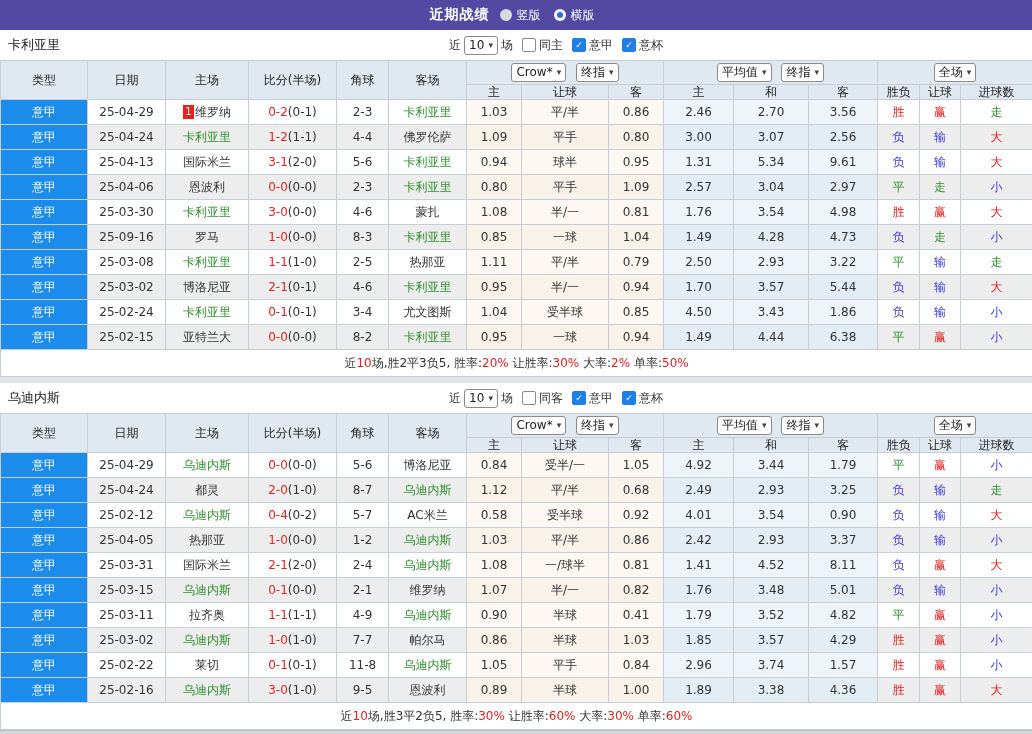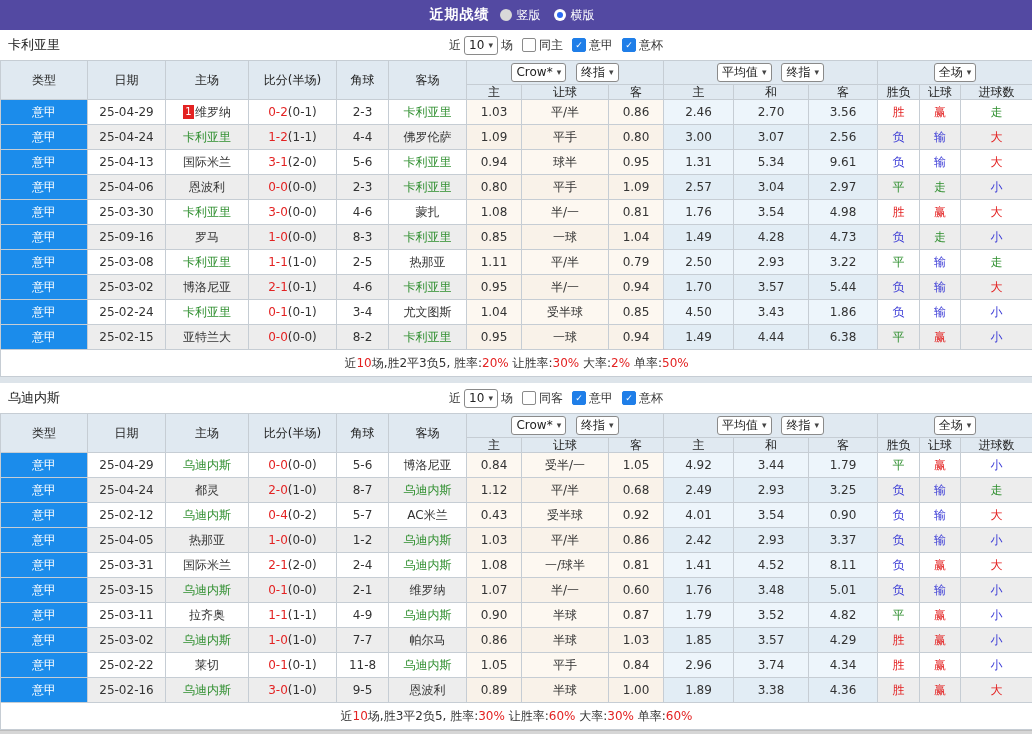--- a/index.html
+++ b/index.html
@@ -450,21 +450,21 @@
             <td><span style="color: rgb(58, 58, 214);">输</span></td>
             <td><span style="color: rgb(47, 143, 47);">走</span></td>
           </tr>
           <tr class="odd">
             <td class="league">意甲</td>
             <td>25-02-12</td>
             <td><span class="self">乌迪内斯</span></td>
             <td><span class="s-main">0-4</span><span class="s-half">(0-2)</span></td>
             <td>5-7</td>
             <td><span>AC米兰</span></td>
-            <td class="cream">0.43</td>
+            <td class="cream">0.58</td>
             <td class="cream">受半球</td>
             <td class="cream">0.92</td>
             <td class="blue">4.01</td>
             <td class="blue">3.54</td>
             <td class="blue">0.90</td>
             <td><span style="color: rgb(58, 58, 214);">负</span></td>
             <td><span style="color: rgb(58, 58, 214);">输</span></td>
             <td><span style="color: rgb(227, 34, 34);">大</span></td>
           </tr>
           <tr class="even">
@@ -503,38 +503,38 @@
           </tr>
           <tr class="even">
             <td class="league">意甲</td>
             <td>25-03-15</td>
             <td><span class="self">乌迪内斯</span></td>
             <td><span class="s-main">0-1</span><span class="s-half">(0-0)</span></td>
             <td>2-1</td>
             <td><span>维罗纳</span></td>
             <td class="cream">1.07</td>
             <td class="cream">半/一</td>
-            <td class="cream">0.60</td>
+            <td class="cream">0.82</td>
             <td class="blue">1.76</td>
             <td class="blue">3.48</td>
             <td class="blue">5.01</td>
             <td><span style="color: rgb(58, 58, 214);">负</span></td>
             <td><span style="color: rgb(58, 58, 214);">输</span></td>
             <td><span style="color: rgb(58, 58, 214);">小</span></td>
           </tr>
           <tr class="odd">
             <td class="league">意甲</td>
             <td>25-03-11</td>
             <td><span>拉齐奥</span></td>
             <td><span class="s-main">1-1</span><span class="s-half">(1-1)</span></td>
             <td>4-9</td>
             <td><span class="self">乌迪内斯</span></td>
             <td class="cream">0.90</td>
             <td class="cream">半球</td>
-            <td class="cream">0.87</td>
+            <td class="cream">0.41</td>
             <td class="blue">1.79</td>
             <td class="blue">3.52</td>
             <td class="blue">4.82</td>
             <td><span style="color: rgb(47, 143, 47);">平</span></td>
             <td><span style="color: rgb(227, 34, 34);">赢</span></td>
             <td><span style="color: rgb(58, 58, 214);">小</span></td>
           </tr>
           <tr class="even">
             <td class="league">意甲</td>
             <td>25-03-02</td>
@@ -557,21 +557,21 @@
             <td>25-02-22</td>
             <td><span>莱切</span></td>
             <td><span class="s-main">0-1</span><span class="s-half">(0-1)</span></td>
             <td>11-8</td>
             <td><span class="self">乌迪内斯</span></td>
             <td class="cream">1.05</td>
             <td class="cream">平手</td>
             <td class="cream">0.84</td>
             <td class="blue">2.96</td>
             <td class="blue">3.74</td>
-            <td class="blue">4.34</td>
+            <td class="blue">1.57</td>
             <td><span style="color: rgb(227, 34, 34);">胜</span></td>
             <td><span style="color: rgb(227, 34, 34);">赢</span></td>
             <td><span style="color: rgb(58, 58, 214);">小</span></td>
           </tr>
           <tr class="even">
             <td class="league">意甲</td>
             <td>25-02-16</td>
             <td><span class="self">乌迪内斯</span></td>
             <td><span class="s-main">3-0</span><span class="s-half">(1-0)</span></td>
             <td>9-5</td>

